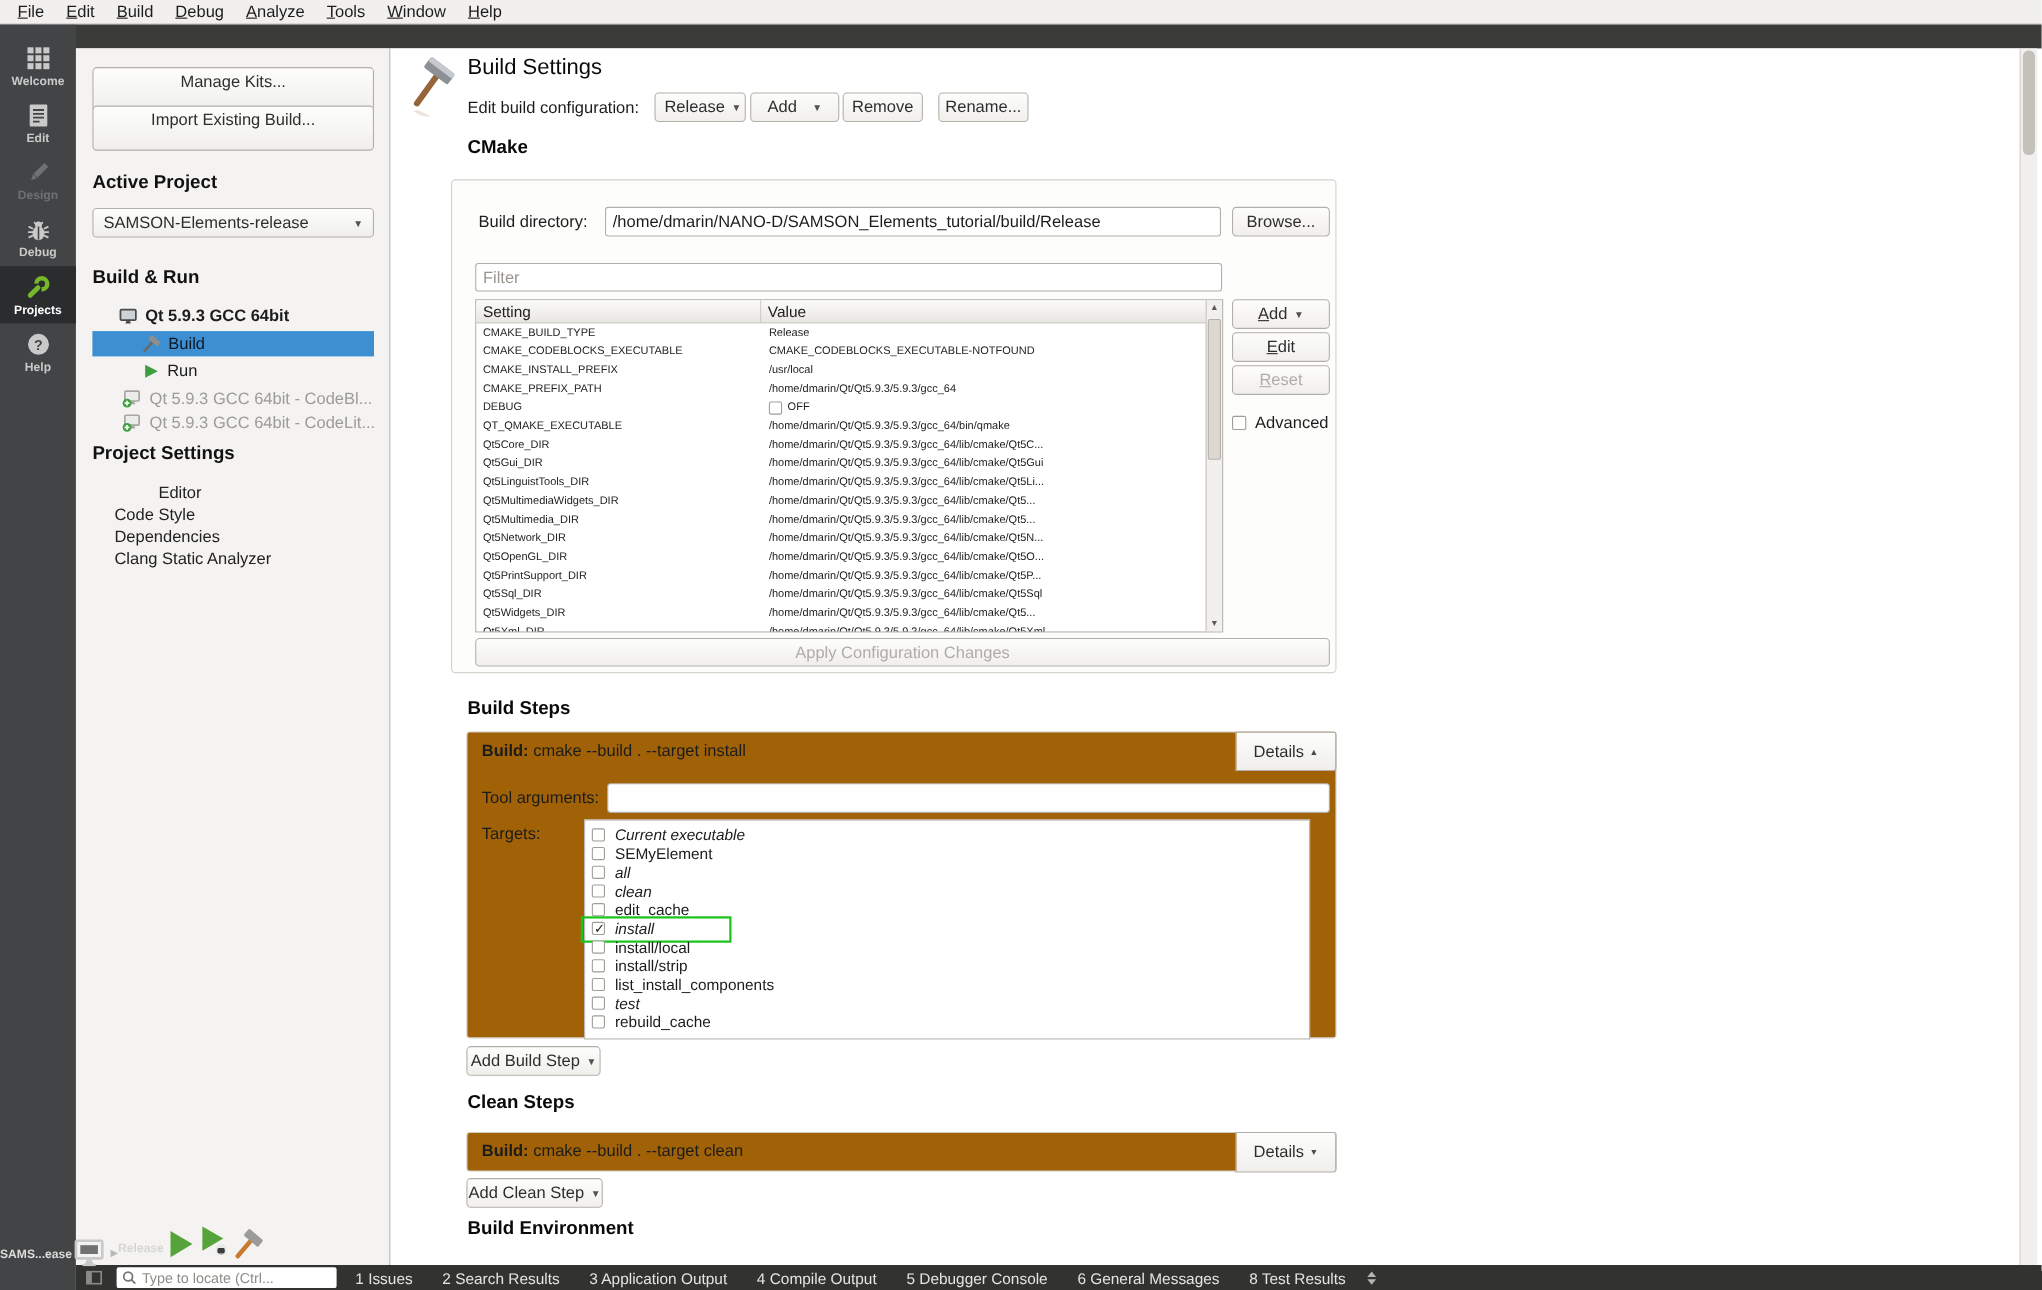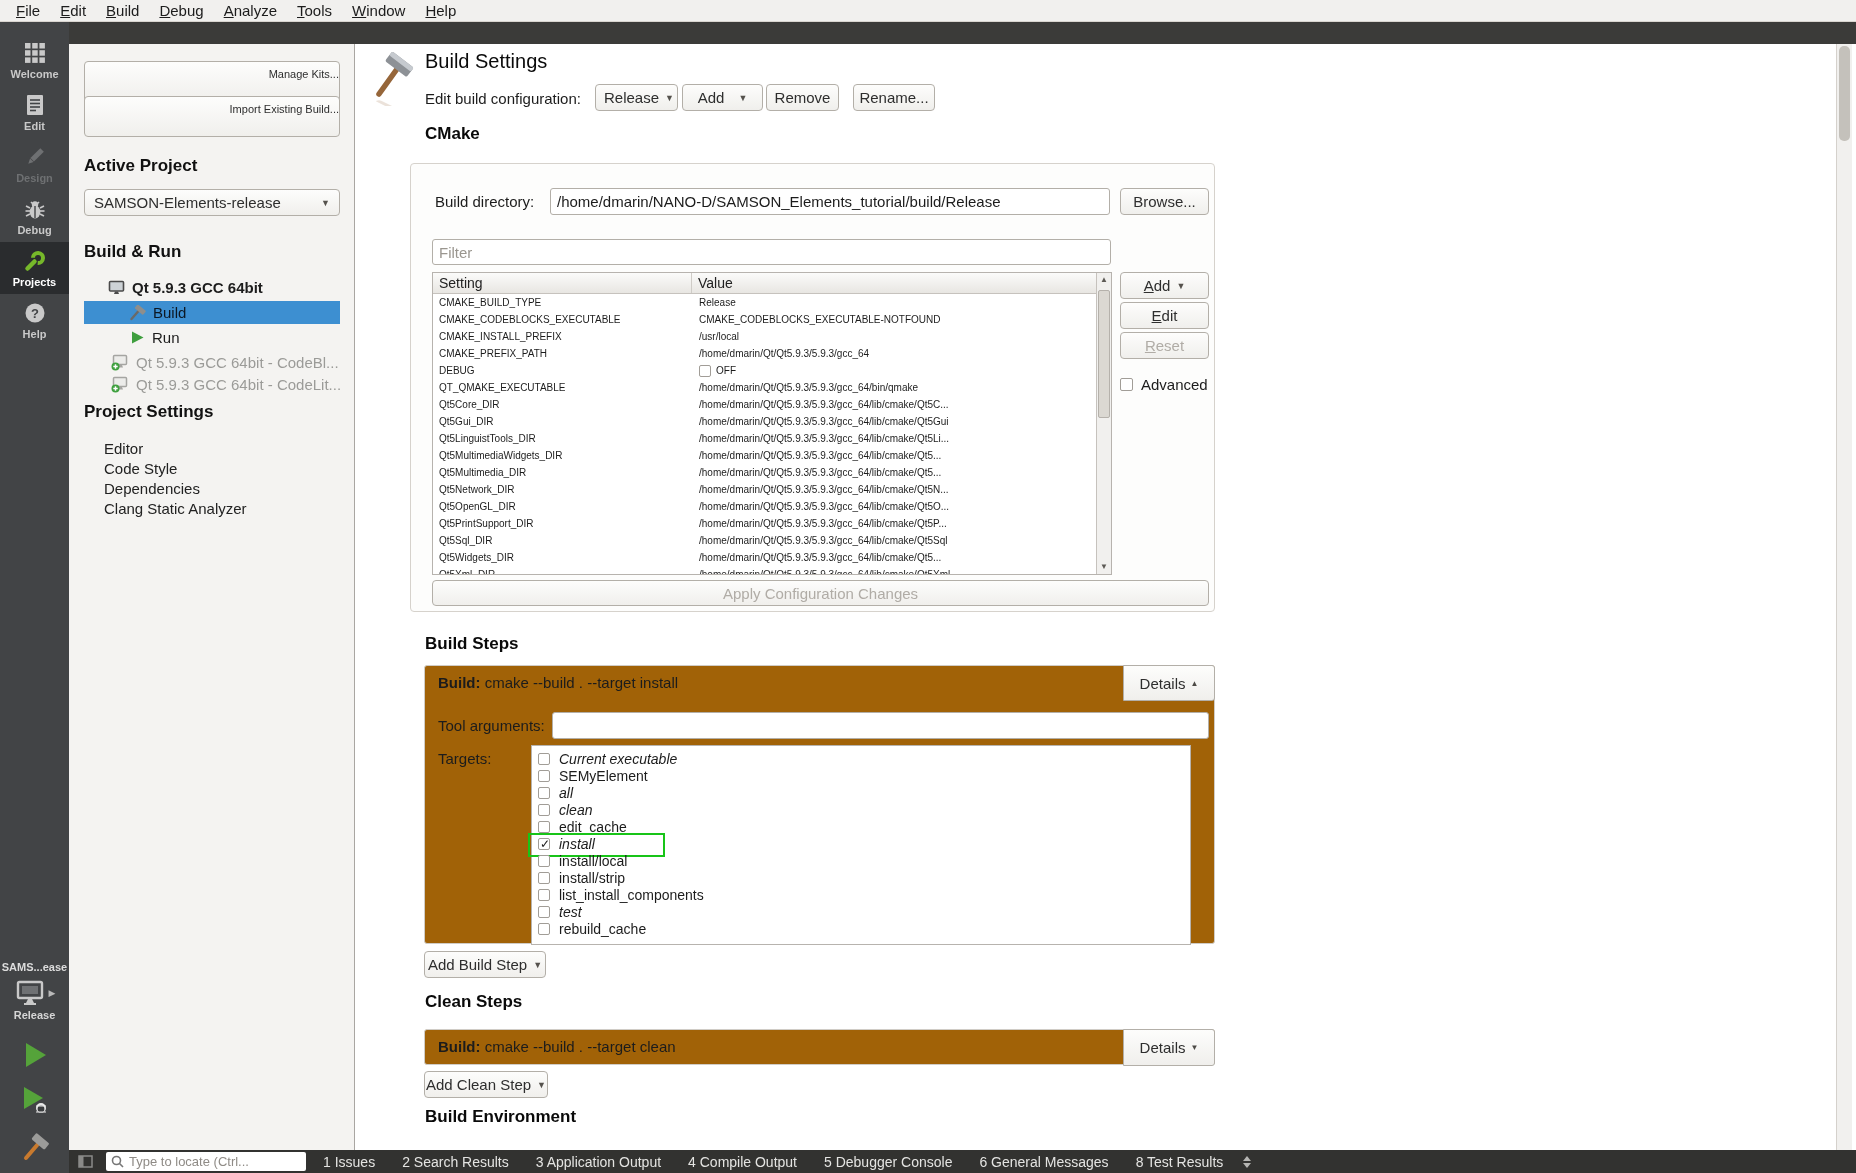--- a/index.html
+++ b/index.html
@@ -8,28 +8,28 @@
 
 .menubar{position:absolute;left:0;top:0;width:1856px;height:22px;background:#f1f0ee;border-bottom:1px solid #d9d5d0;display:flex;align-items:center;padding-left:6px;font-size:15px;z-index:5}
 .menu-item{padding:0 10px;line-height:21px;cursor:default}
 
 .darkstrip{position:absolute;left:0;top:22px;width:1856px;height:22px;background:#3b3b39}
 
 .sidebar{position:absolute;left:0;top:22px;width:69px;height:1151px;background:#424446;z-index:4;display:flex;flex-direction:column}
 .mode{width:69px;padding:7px 0 6px;display:flex;flex-direction:column;align-items:center;gap:3px;color:#c9c9c9;font-size:11px;font-weight:bold}
 .mode.selected{background:#2a2c2e;color:#fff}
 .mode.disabled{color:#6e7072}
-.sb-bottom{margin-top:auto;display:flex;flex-direction:column;align-items:center;padding-bottom:4px}
+.sb-bottom{margin-top:auto;display:flex;flex-direction:row;align-items:flex-end;padding-bottom:20px}
 .badge{color:#dcdcdc;font-size:11px;font-weight:bold;margin-bottom:6px;white-space:nowrap}
 .kitsel{display:flex;align-items:center;color:#c9c9c9}
 .kitlabel{color:#d6d6d6;font-size:11px;font-weight:bold;margin:2px 0 12px}
 .sb-run{margin:7px 0}
 
 .leftpanel{position:absolute;left:69px;top:44px;width:286px;height:1106px;background:#f4f3f1;border-right:1px solid #a9a6a2;font-size:15px}
-.pbtn{position:absolute;left:15px;width:256px;height:41px;border:1px solid #b3afa8;border-radius:4px;background:linear-gradient(#fdfdfc,#f0efec);font-size:11px;color:#2e2e2e;text-align:right;line-height:25px;cursor:default}
+.pbtn{position:absolute;left:15px;width:256px;height:41px;border:1px solid #b3afa8;border-radius:4px;background:linear-gradient(#fdfdfc,#f0efec);font-size:15px;color:#2e2e2e;text-align:center;line-height:25px;cursor:default}
 .phead{position:absolute;left:15px;font-size:17px;font-weight:bold;color:#111}
 .combo{position:absolute;left:15px;width:256px;height:27px;border:1px solid #b3afa8;border-radius:4px;background:linear-gradient(#fdfdfc,#f0efec);display:flex;align-items:center;justify-content:space-between;padding:0 9px;color:#2e2e2e}
 .arrow{font-size:9px;color:#55524d}
 .trow{position:absolute;display:flex;align-items:center;gap:7px;height:23px}
 .trow .lbl{font-size:15px;color:#1c1c1c}
 .trow.sel{left:15px;width:256px;background:#3d8fd1}
 .trow.gray .lbl{color:#9b9b98}
 .psitem{position:absolute;left:35px;font-size:15px;color:#222;height:19px;line-height:19px}
 
 .main{position:absolute;left:355px;top:44px;width:1481px;height:1106px;background:#fff;font-size:15px;overflow:hidden}
@@ -282,21 +282,21 @@
             <line x1="2.3" y1="12.5" x2="6.7" y2="12.5"></line>
           </g>
         </svg>
         <span class="lbl">Qt 5.9.3 GCC 64bit - CodeLit...</span>
       </div>
     </div>
 
   <div class="phead" style="top:358px">Project Settings</div>
   <div>
 
-      <div class="psitem ps-item" style="top: 395px;">Editor</div>
+      <div class="psitem ps-item" style="top: 395px; margin-left: 40px;">Editor</div>
 
       <div class="psitem ps-item" style="top: 415px;">Code Style</div>
 
       <div class="psitem ps-item" style="top: 435px;">Dependencies</div>
 
       <div class="psitem ps-item" style="top: 455px;">Clang Static Analyzer</div>
     </div>
 </div>
 
 <div class="main">

